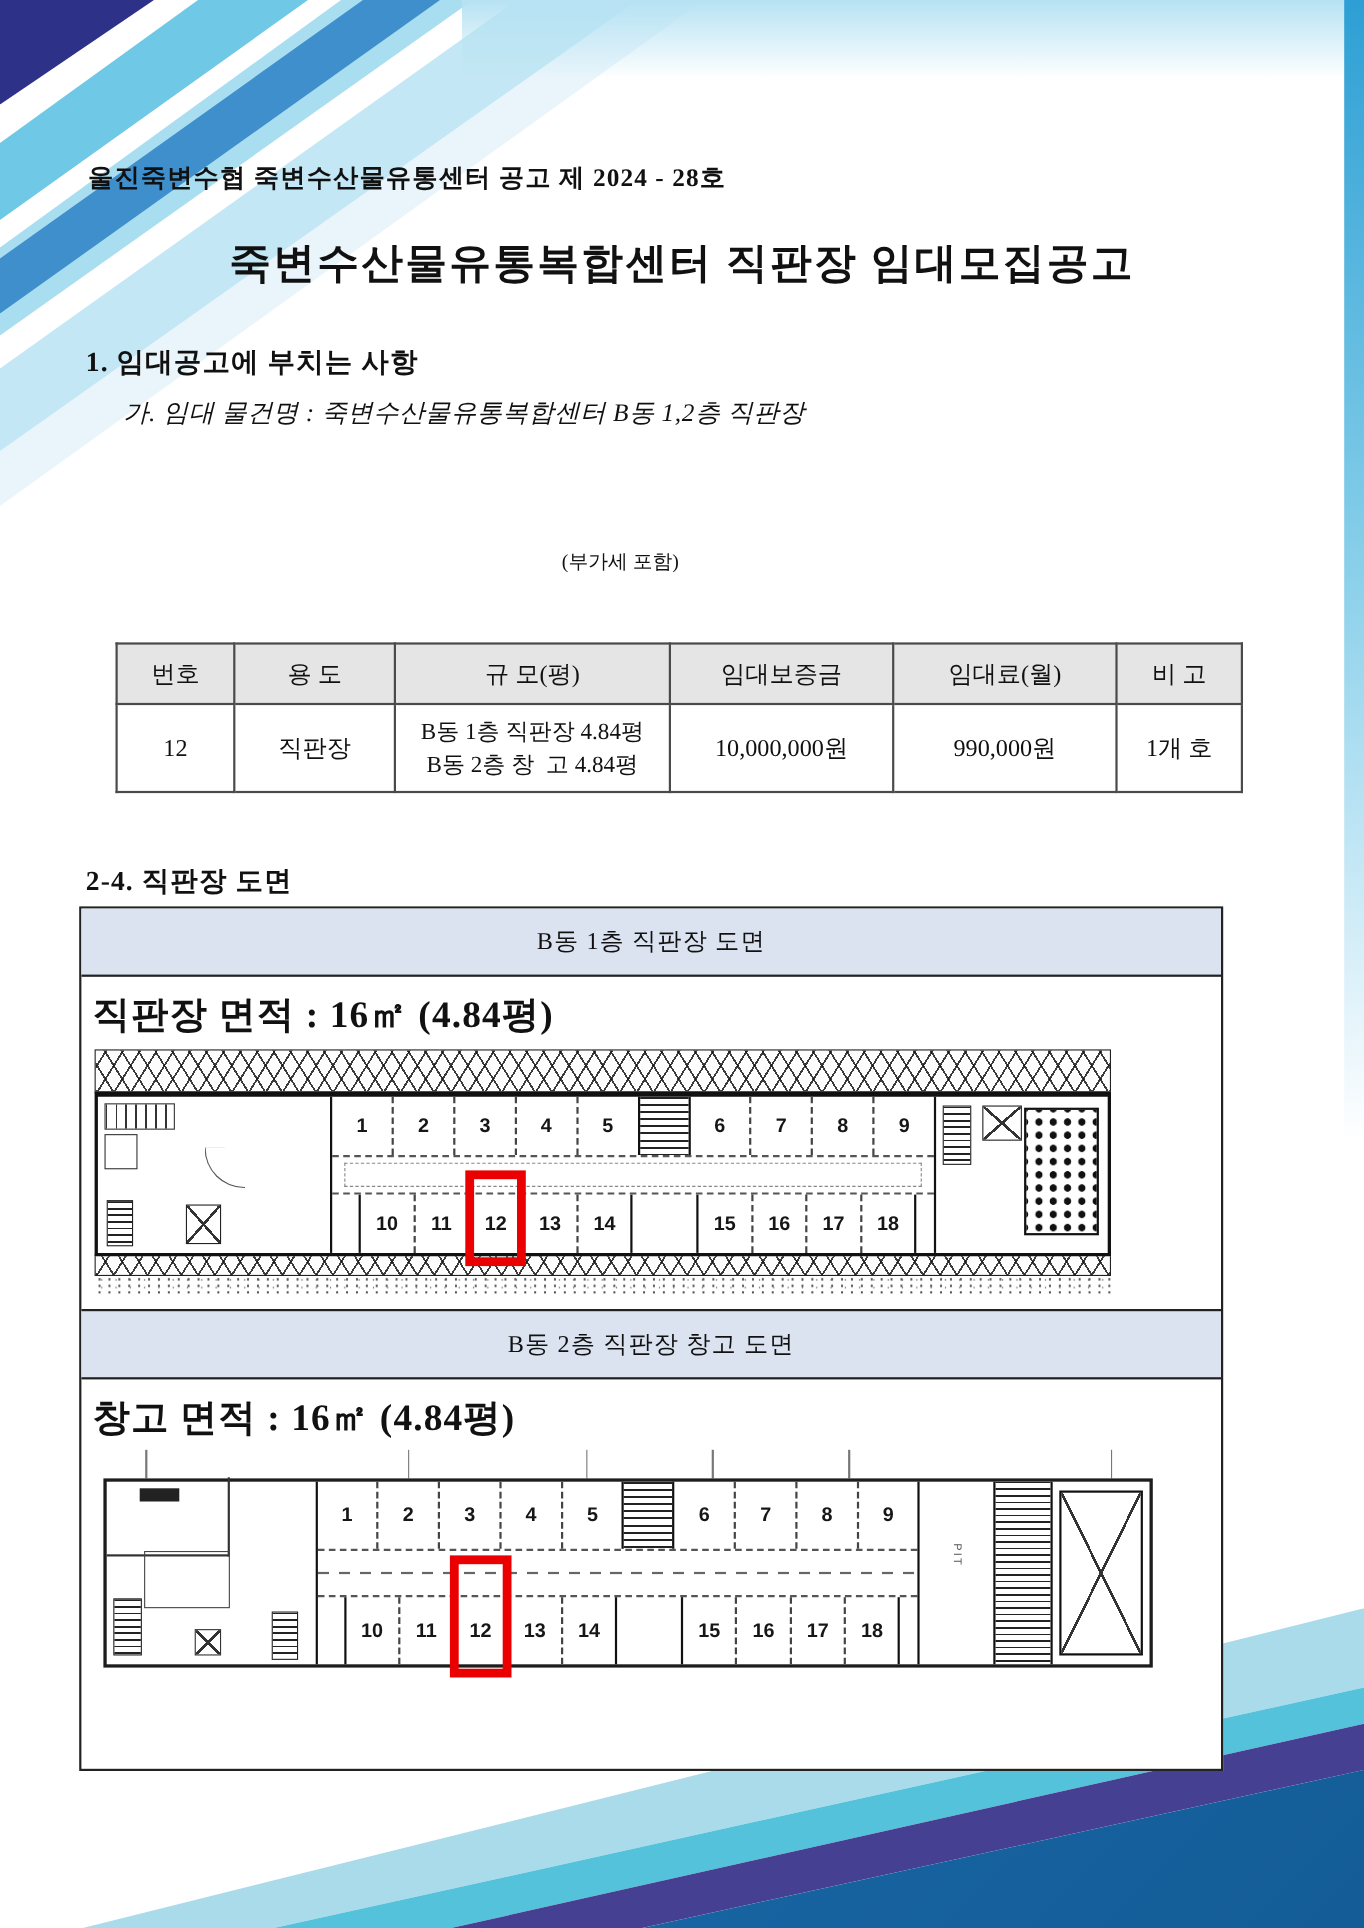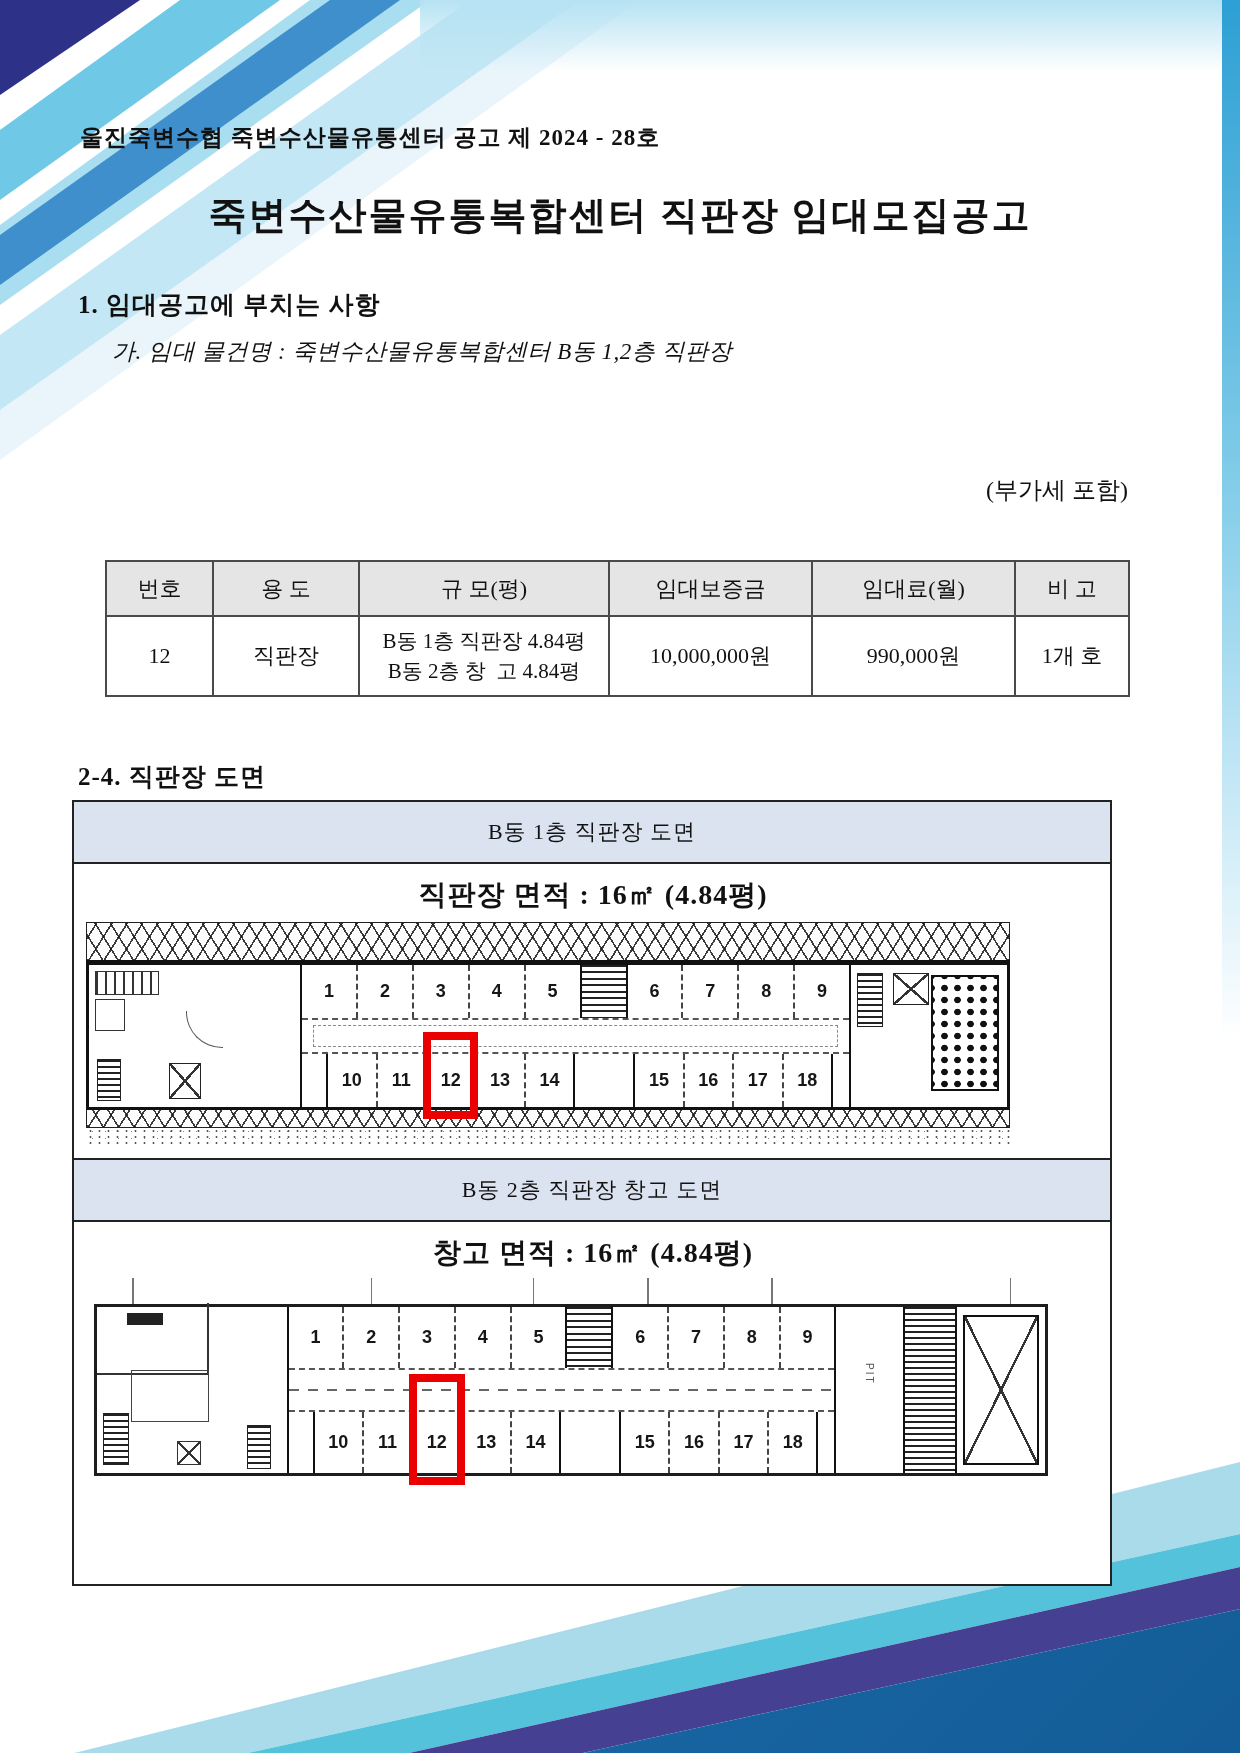--- a/index.html
+++ b/index.html
@@ -22,42 +22,42 @@
     background:linear-gradient(to bottom,#b6e2f3 0%,rgba(255,255,255,0) 85%);}
   .rightband{top:0;right:0;width:18px;height:1040px;z-index:0;
     background:linear-gradient(to bottom,#2d9fd4 0%,#7fcbe8 45%,#bce4f4 72%,rgba(255,255,255,0) 100%);}
   .br{left:0;right:0;bottom:0;height:300px;z-index:0;}
   .br .layer{position:absolute;inset:0;}
   .b1{background:#a9dbeb;clip-path:polygon(100% 3%,100% 27%,20% 100%,6% 100%);}
   .b2{background:#54c2da;clip-path:polygon(100% 27%,100% 38%,33% 100%,20% 100%);}
   .b3{background:#464093;clip-path:polygon(100% 38%,100% 52%,47% 100%,33% 100%);}
   .b4{background:linear-gradient(135deg,#1d6fb1,#135c97);clip-path:polygon(100% 52%,100% 100%,47% 100%);}
   
-  .content{position:absolute;inset:0;z-index:2;}
+  .content{position:absolute;inset:0;z-index:2;margin-top:24px;}
   .doc-no{position:absolute;left:80px;top:122px;font-size:23px;font-weight:700;letter-spacing:1px;}
   .main-title{position:absolute;left:60px;top:190px;width:1120px;text-align:center;
     font-size:38px;font-weight:700;letter-spacing:2px;margin:0;}
   .h-sec{position:absolute;font-size:25px;font-weight:700;letter-spacing:1px;margin:0;}
   .sec1{left:78px;top:288px;} .sec21{left:78px;top:430px;} .sec22{left:78px;top:760px;}
   .item{position:absolute;left:112px;font-size:23px;letter-spacing:.5px;}
   .item-ga{top:336px;font-style:italic;} .item-na{top:373px;}
-  .vat{position:absolute;left:0;top:474px;width:1128px;text-align:right;font-size:24px;}
+  .vat{position:absolute;left:0;top:474px;width:1128px;text-align:center;font-size:18px;}
   
   table.lease{position:absolute;left:105px;top:560px;width:1023px;border-collapse:collapse;table-layout:fixed;}
   table.lease th,table.lease td{border:2px solid #4a4a4a;text-align:center;vertical-align:middle;
     font-weight:400;font-size:22px;padding:0;}
   table.lease th{background:#e5e5e5;height:53px;}
   table.lease td{height:78px;}
   td.size-cell div{font-size:21px;line-height:1.45;white-space:pre-wrap;}
   
   .plan-box{position:absolute;left:72px;top:800px;width:1036px;height:782px;border:2px solid #222;background:#fff;}
   .band{height:60px;background:#dbe3f1;border-bottom:2px solid #222;display:flex;align-items:center;
     justify-content:center;font-size:22px;letter-spacing:1px;}
   .band2{border-top:2px solid #222;margin-top:14px;}
-  .area-label{font-size:28px;font-weight:700;padding:12px 8px 4px 10px;letter-spacing:1px;text-align:center;}
+  .area-label{font-size:34px;font-weight:700;padding:12px 8px 4px 10px;letter-spacing:1px;}
   .plan{position:relative;}
   .plan1{margin:4px 100px 0 12px;}
   .plan2{margin:2px 62px 0 20px;}
   
   .hatch{background-color:#fdfdfd;border:1.5px solid #222;
     background-image:repeating-linear-gradient(58deg,rgba(25,25,25,.85) 0 1.6px,transparent 1.6px 13px),
                      repeating-linear-gradient(-58deg,rgba(25,25,25,.85) 0 1.6px,transparent 1.6px 13px);}
   .hatch-top{height:38px;margin-bottom:-2px;}
   .hatch-bottom{height:18px;margin-top:-2px;}
   .stipple{height:16px;background-image:radial-gradient(circle,#555 .9px,transparent 1.2px),

